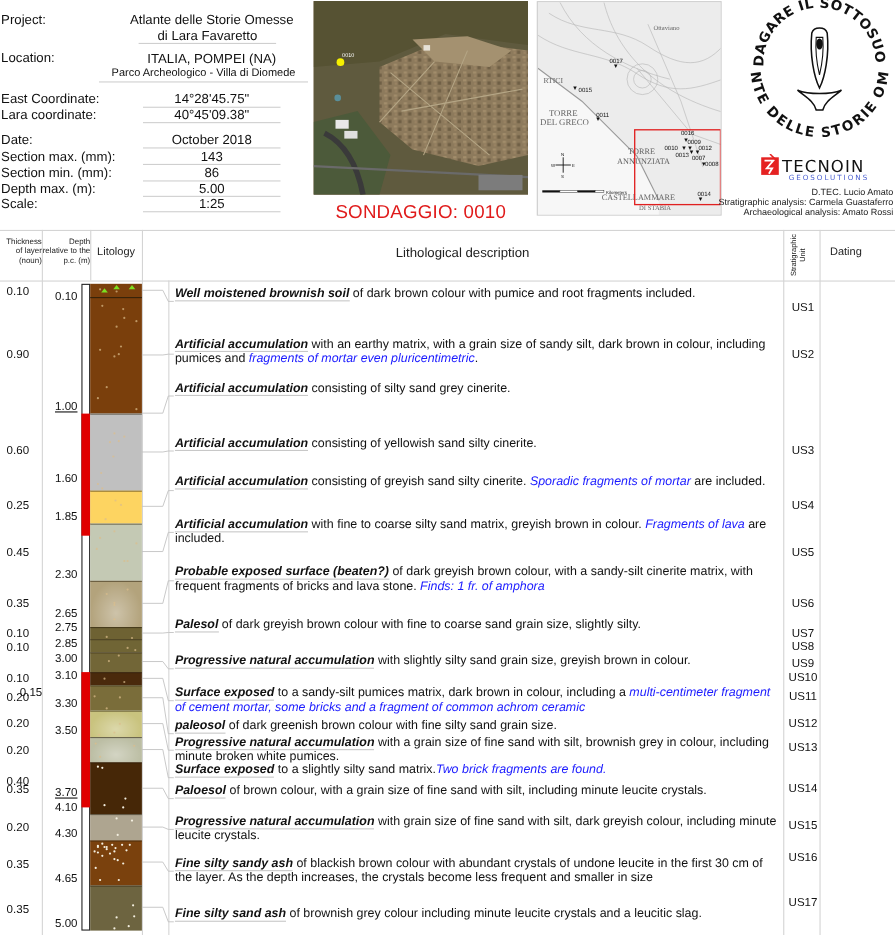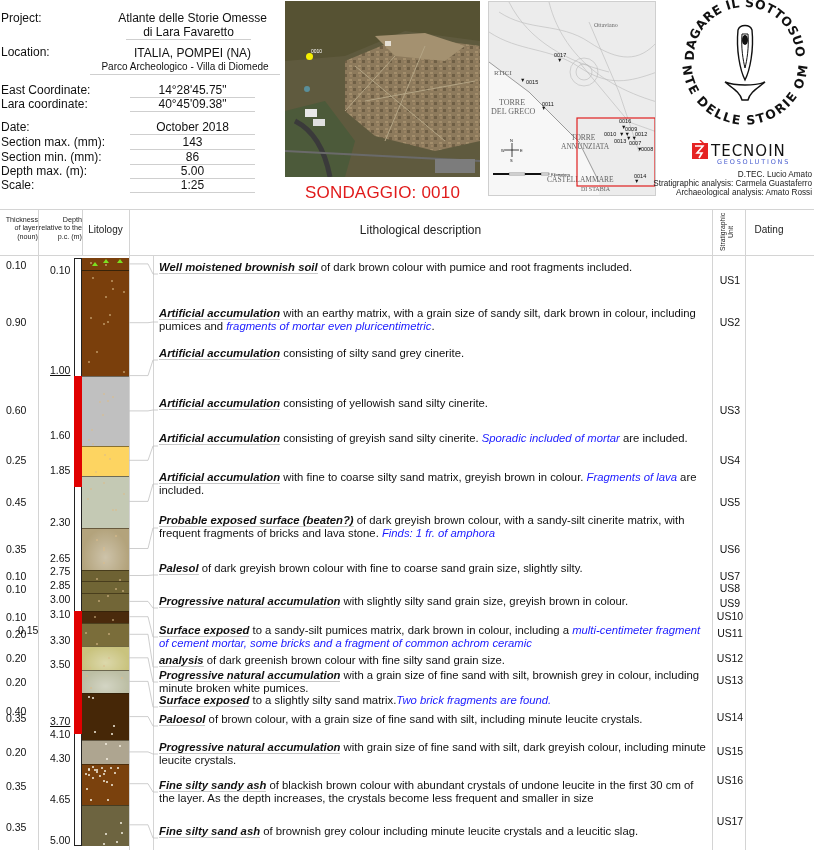--- a/index.html
+++ b/index.html
@@ -409,27 +409,27 @@
     <div class="thick" style="top: 746px;">0.20</div>
     <div class="us" style="top: 745px;">US15</div>
     <div class="thick" style="top: 780px;">0.35</div>
     <div class="us" style="top: 774px;">US16</div>
     <div class="thick" style="top: 821px;">0.35</div>
     <div class="us" style="top: 815px;">US17</div>
     <div class="desc" style="top: 261px;"><span class="t">Well moistened brownish soil</span><span class=""> of dark brown colour with pumice and root fragments included.</span></div>
     <div class="desc" style="top: 307px;"><span class="t">Artificial accumulation</span><span class=""> with an earthy matrix, with a grain size of sandy silt, dark brown in colour, including pumices and </span><span class="f">fragments of mortar even pluricentimetric</span><span class="">.</span></div>
     <div class="desc" style="top: 347px;"><span class="t">Artificial accumulation</span><span class=""> consisting of silty sand grey cinerite.</span></div>
     <div class="desc" style="top: 397px;"><span class="t">Artificial accumulation</span><span class=""> consisting of yellowish sand silty cinerite.</span></div>
-    <div class="desc" style="top: 432px;"><span class="t">Artificial accumulation</span><span class=""> consisting of greyish sand silty cinerite. </span><span class="f">Sporadic included of mortar</span><span class=""> are included.</span></div>
+    <div class="desc" style="top: 432px;"><span class="t">Artificial accumulation</span><span class=""> consisting of greyish sand silty cinerite. </span><span class="f">Sporadic fragments of mortar</span><span class=""> are included.</span></div>
     <div class="desc" style="top: 471px;"><span class="t">Artificial accumulation</span><span class=""> with fine to coarse silty sand matrix, greyish brown in colour. </span><span class="f">Fragments of lava</span><span class=""> are included.</span></div>
     <div class="desc" style="top: 514px;"><span class="t">Probable exposed surface (beaten?)</span><span class=""> of dark greyish brown colour, with a sandy-silt cinerite matrix, with frequent fragments of bricks and lava stone. </span><span class="f">Finds: 1 fr. of amphora</span></div>
     <div class="desc" style="top: 562px;"><span class="t">Palesol</span><span class=""> of dark greyish brown colour with fine to coarse sand grain size, slightly silty.</span></div>
     <div class="desc" style="top: 595px;"><span class="t">Progressive natural accumulation</span><span class=""> with slightly silty sand grain size, greyish brown in colour.</span></div>
     <div class="desc" style="top: 624px;"><span class="t">Surface exposed</span><span class=""> to a sandy-silt pumices matrix, dark brown in colour, including a </span><span class="f">multi-centimeter fragment of cement mortar, some bricks and a fragment of common achrom ceramic</span></div>
-    <div class="desc" style="top: 654px;"><span class="t">analysis</span><span class=""> of dark greenish brown colour with fine silty sand grain size.</span></div>
+    <div class="desc" style="top: 654px;"><span class="t">paleosol</span><span class=""> of dark greenish brown colour with fine silty sand grain size.</span></div>
     <div class="desc" style="top: 669px;"><span class="t">Progressive natural accumulation</span><span class=""> with a grain size of fine sand with silt, brownish grey in colour, including minute broken white pumices.</span></div>
     <div class="desc" style="top: 694px;"><span class="t">Surface exposed</span><span class=""> to a slightly silty sand matrix.</span><span class="f">Two brick fragments are found.</span></div>
     <div class="desc" style="top: 713px;"><span class="t">Paloesol</span><span class=""> of brown colour, with a grain size of fine sand with silt, including minute leucite crystals.</span></div>
     <div class="desc" style="top: 741px;"><span class="t">Progressive natural accumulation</span><span class=""> with grain size of fine sand with silt, dark greyish colour, including minute leucite crystals.</span></div>
     <div class="desc" style="top: 779px;"><span class="t">Fine silty sandy ash</span><span class=""> of blackish brown colour with abundant crystals of undone leucite in the first 30 cm of the layer. As the depth increases, the crystals become less frequent and smaller in size</span></div>
     <div class="desc" style="top: 825px;"><span class="t">Fine silty sand ash</span><span class=""> of brownish grey colour including minute leucite crystals and a leucitic slag.</span></div>
   </div>
 <svg class="leaders" id="leaders" width="814" height="850">
     <polyline points="129,263.9 148,263.9 153,274 158,274" fill="none" stroke="#c2c2c2" stroke-width="0.8"></polyline>
     <polyline points="129,322.7 148,322.7 153,322 158,322" fill="none" stroke="#c2c2c2" stroke-width="0.8"></polyline>

